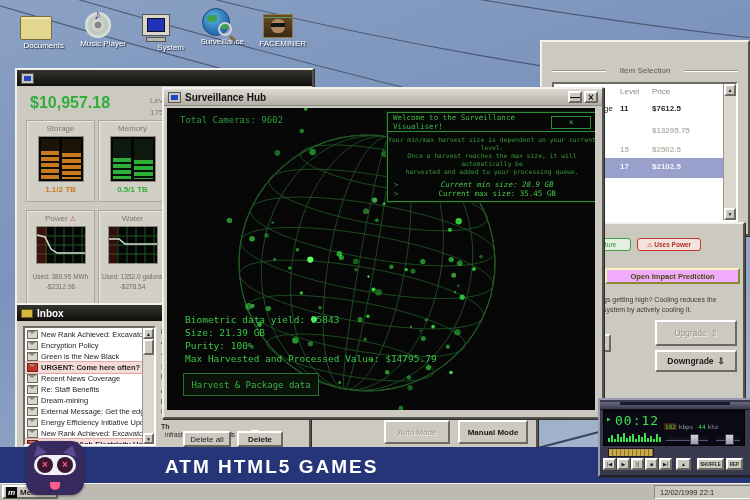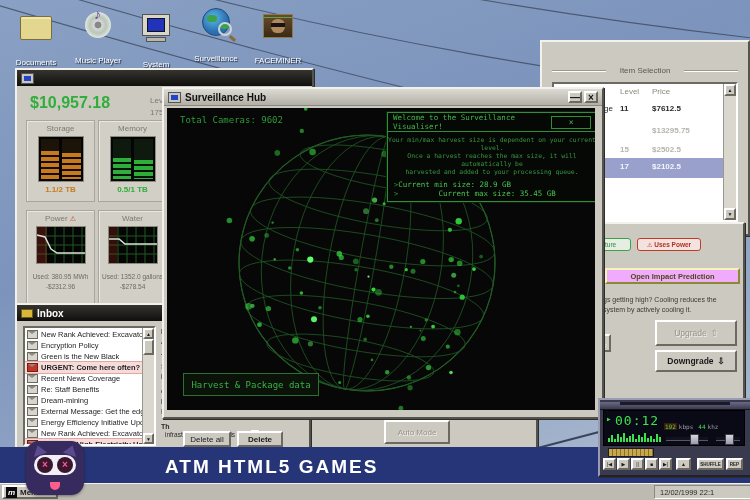--- a/index.html
+++ b/index.html
@@ -32,21 +32,21 @@
   .urgent .env{background:#c23527;border-color:#7c1810;}
   .urgent{background:rgba(200,60,48,.18);outline:1px solid rgba(190,60,48,.45);}
   .frag{font-size:7px;color:#2a2a2a;line-height:9px;white-space:nowrap;}
   
   .term{font-family:"DejaVu Sans Mono",monospace;color:#3cc748;}
   .badge{position:absolute;height:13px;border-radius:3px;font-size:6.5px;display:flex;align-items:center;justify-content:center;padding:0 4px;box-sizing:border-box;}
   .lcd{font-family:"DejaVu Sans Mono",monospace;}
   .trbtn{width:13px;height:12px;font-size:5px;padding:0;}
   .slider{position:absolute;height:3px;background:#12121e;border-bottom:1px solid #55556e;}
   .knob{position:absolute;top:-3px;width:7px;height:9px;background:linear-gradient(#d6d6de,#9a9aa8);border:1px solid #3a3a4a;}
-  .icon-label{font-size:8px;color:#fff;text-shadow:1px 1px 1px rgba(10,20,40,.9);text-align:center;margin-top:18px;}
+  .icon-label{font-size:8px;color:#fff;text-shadow:1px 1px 1px rgba(10,20,40,.9);text-align:right;margin-top:1px;}
   .dicon{position:absolute;width:56px;text-align:center;cursor:default;}
 </style>
 </head>
 <body>
 
 <div id="screen">
 
   <svg class="a" style="left:0;top:0;" width="750" height="500" viewBox="0 0 750 500">
     <g stroke="#39445a" stroke-width="1.1" opacity=".75" fill="none">
       <path d="M-20,-30 C240,50 520,120 770,170"></path>
@@ -228,20 +228,23 @@
     </div>
     <div class="b95" style="position:absolute;left:56px;top:126px;width:82px;height:22px;font-size:8.5px;font-weight:bold;gap:4px;">
       <span>Downgrade</span>
         <span>⇩</span>
     </div>
   </div>
 
   <div class="win" style="left:296px;top:411px;width:238px;height:46px;z-index:16;">
     <div class="b95 disab" style="position:absolute;left:86px;top:7px;width:66px;height:24px;font-size:8px;">
       <span>Auto Mode</span>
+    </div>
+    <div class="b95" style="position:absolute;left:160px;top:7px;width:70px;height:24px;font-size:8px;font-weight:bold;">
+      <span>Manual Mode</span>
     </div>
   </div>
 
   <div class="win" style="left:15px;top:303px;width:292px;height:156px;z-index:18;">
     <div class="tbdark">
       <div style="width:10px;height:7px;background:#d8b83a;border:1px solid #6a5a18;"></div>
       <span>Inbox</span>
     </div>
     <div class="inset" style="position:absolute;left:6px;top:21px;width:133px;height:120px;overflow:hidden;">
       <div id="inbox-items" style="position:absolute;left:0;top:1px;right:11px;">
@@ -437,28 +440,34 @@
       <div class="a" style="left:220px;top:4px;width:208px;height:88px;background:#060806;border:1px solid #2f8f35;box-shadow:0 0 0 1px #0c200e;">
         <div style="height:18px;display:flex;align-items:center;padding:0 5px;border-bottom:1px solid #2f8f35;">
           <span class="term" style="font-size:7.5px;color:#45b84e;">Welcome to the Surveillance Visualiser!</span>
           <span class="term" style="margin-left:auto;width:42px;height:11px;border:1px solid #2f8f35;text-align:center;font-size:8px;line-height:11px;color:#45b84e;">×</span>
         </div>
         <div class="term" style="margin-top:4px;font-size:6.4px;color:#3a9440;text-align:center;">Your min/max harvest size is dependent on your current level.</div>
         <div class="term" style="font-size:6.4px;color:#3a9440;text-align:center;">Once a harvest reaches the max size, it will automatically be</div>
         <div class="term" style="font-size:6.4px;color:#3a9440;text-align:center;">harvested and added to your processing queue.</div>
         <div style="margin-top:4px;display:flex;align-items:center;">
           <span class="term" style="font-size:7px;color:#3a9440;margin-left:6px;">&gt;</span>
-          <span class="term" style="flex:1;text-align:left;font-size:7.5px;color:#49c24f;">Current min size: 28.9 GB</span>
+          <span class="term" style="flex:1;text-align:center;font-size:7.5px;color:#49c24f;font-style:italic;">Current min size: 28.9 GB</span>
         </div>
         <div style="display:flex;align-items:center;">
           <span class="term" style="font-size:7px;color:#3a9440;margin-left:6px;">&gt;</span>
           <span class="term" style="flex:1;text-align:center;font-size:7.5px;color:#49c24f;">Current max size: 35.45 GB</span>
         </div>
       </div>
 
+      <div id="surv-stats" class="a" style="left:18px;top:205px;">
+          <div class="term" style="font-size: 9.5px; line-height: 13px; color: rgb(60, 199, 72);">Biometric data yield: 15843</div>
+          <div class="term" style="font-size: 9.5px; line-height: 13px; color: rgb(60, 199, 72);">Size: 21.39 GB</div>
+          <div class="term" style="font-size: 9.5px; line-height: 13px; color: rgb(60, 199, 72);">Purity: 100%</div>
+          <div class="term" style="font-size: 9.5px; line-height: 13px; color: rgb(60, 199, 72);">Max Harvested and Processed Value: $14795.79</div>
+        </div>
       <div class="a term" style="left:16px;top:265px;width:134px;height:21px;border:1px solid #2c7031;background:#0a120a;color:#39b043;font-size:9px;display:flex;align-items:center;justify-content:center;">
         <span>Harvest &amp; Package data</span>
       </div>
     </div>
   </div>
 
   <div class="win" style="left:598px;top:398px;width:150px;height:75px;z-index:60;background:#3a3a4e;border-color:#9a9ab0 #20202e #20202e #9a9ab0;">
     <div style="height:7px;background:linear-gradient(#6a6a84,#3a3a4e);border-bottom:1px solid #14141e;">
       <div style="margin:2px auto 0;width:110px;height:3px;background:#1a1a28;"></div>
     </div>

